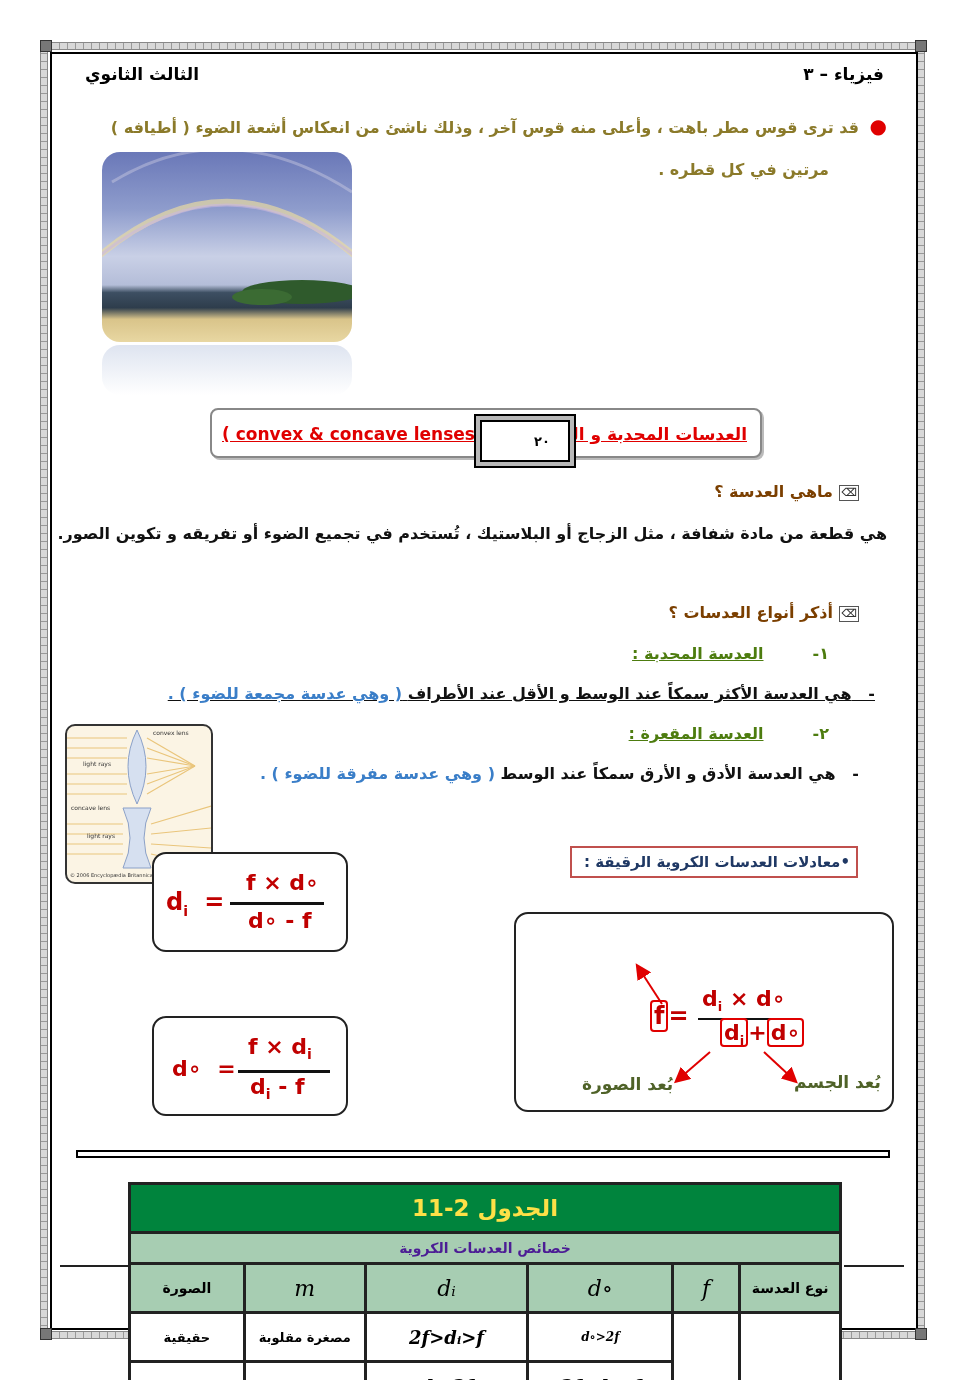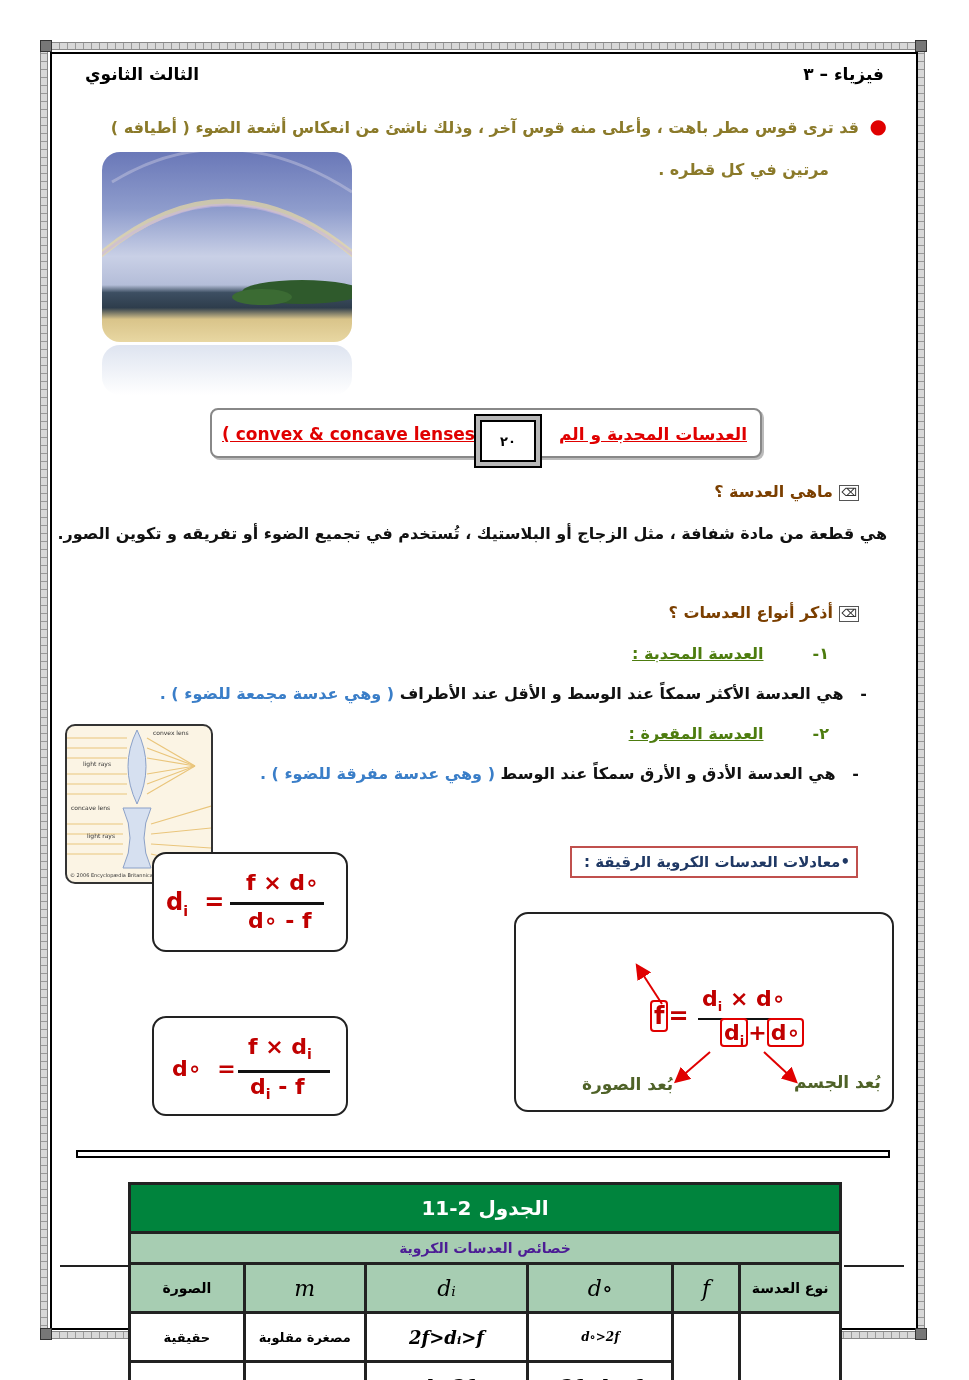--- a/index.html
+++ b/index.html
@@ -29,21 +29,21 @@
   .red-u { color:#4d7c0f; font-weight:bold; font-size:16px; text-decoration:underline;margin-left:44px; }
   .blue { color:#3a7ec8; }
   .lens-img { border:2px solid #333; border-radius:10px; background:#fbf4e4; overflow:hidden; }
   .eq-title { border:2px solid #c0504d; background:#fff; color:#1f3864; font-weight:bold; font-size:15px; }
   .eq-box { border:2px solid #222; border-radius:14px; background:#fff; }
   .eq-red { color:#c00000; font-weight:bold; }
   .green-lbl { color:#4f6228; font-weight:bold; font-size:15px; }
   .rbox { border:2px solid #e00000; border-radius:4px; padding:0 2px; }
   table.lens { border-collapse:collapse; width:714px; }
   table.lens td { border:3px solid #222; text-align:center; }
-  .tg { background:#00843d; color:#ffffff; font-weight:bold; font-size:20px; height:44px; }
+  .tg { background:#00843d; color:#fde047; font-weight:bold; font-size:23px; height:44px; }
   .tl { background:#a7cdb2; font-weight:bold; font-size:14px; height:26px; color:#4c1d95; }
   .th { background:#a7cdb2; height:44px; font-size:14px; font-weight:bold; }
   .math { font-family:"DejaVu Serif", serif; font-style:italic; font-size:22px; font-weight:normal; }
   .cell { height:44px; font-size:13px; font-weight:bold; background:#fff; }
 </style>
 </head>
 <body>
 
 <div class="frame-h" style="left:44px;top:42px;width:878px;"></div>
 <div class="frame-h" style="left:44px;top:1331px;width:878px;"></div>
@@ -74,36 +74,36 @@
     <path d="M10,30 Q125,-40 250,40" stroke="#d8d4e6" stroke-width="3" fill="none" opacity="0.4"></path>
     <ellipse cx="200" cy="140" rx="60" ry="12" fill="#2f5a2c"></ellipse>
     <ellipse cx="160" cy="145" rx="30" ry="8" fill="#3b6b33"></ellipse>
   </svg>
 </div>
 <div class="abs reflect" style="left:102px;top:345px;width:250px;height:50px;"></div>
 
 <div class="abs title-box" style="left:210px;top:408px;width:548px;height:46px;"></div>
 <div class="abs title-text rtl" style="right:222px;top:424px;">العدسات المحدبة و الم</div>
 <div class="abs title-text" style="left:222px;top:424px;">( convex &amp; concave lenses</div>
-<div class="abs num-box" style="left:474px;top:414px;width:64px;height:50px;">٢٠</div>
+<div class="abs num-box" style="left:474px;top:414px;width:64px;height:50px;padding-left:34px;">٢٠</div>
 
 <div class="abs rtl q" style="right:110px;top:482px;">
   <span class="qicon">⌫</span><span>ماهي العدسة ؟</span>
 </div>
 <div class="abs rtl body-text" style="right:82px;top:524px;">هي قطعة من مادة شفافة ، مثل الزجاج أو البلاستيك ، تُستخدم في تجميع الضوء أو تفريقه و تكوين الصور.</div>
 
 <div class="abs rtl q" style="right:110px;top:603px;">
   <span class="qicon">⌫</span><span>أذكر أنواع العدسات ؟</span>
 </div>
 
 <div class="abs rtl" style="right:140px;top:644px;">
   <span class="red-u" style="text-decoration:none;">١-</span>
   <span class="red-u">العدسة المحدبة :</span>
 </div>
-<div class="abs rtl body-text" style="right:102px;top:684px;">
+<div class="abs rtl body-text" style="right:94px;top:684px;text-decoration:underline;">
   <span>-&nbsp;&nbsp;&nbsp;</span><span>هي العدسة الأكثر سمكاً عند الوسط و الأقل عند الأطراف</span>
   <span class="blue">( وهي عدسة مجمعة للضوء ) .</span>
 </div>
 
 <div class="abs rtl" style="right:140px;top:724px;">
   <span class="red-u" style="text-decoration:none;">٢-</span>
   <span class="red-u">العدسة المقعرة :</span>
 </div>
 <div class="abs rtl body-text" style="right:110px;top:764px;">
   <span>-&nbsp;&nbsp;&nbsp;</span><span>هي العدسة الأدق و الأرق سمكاً عند الوسط</span>

